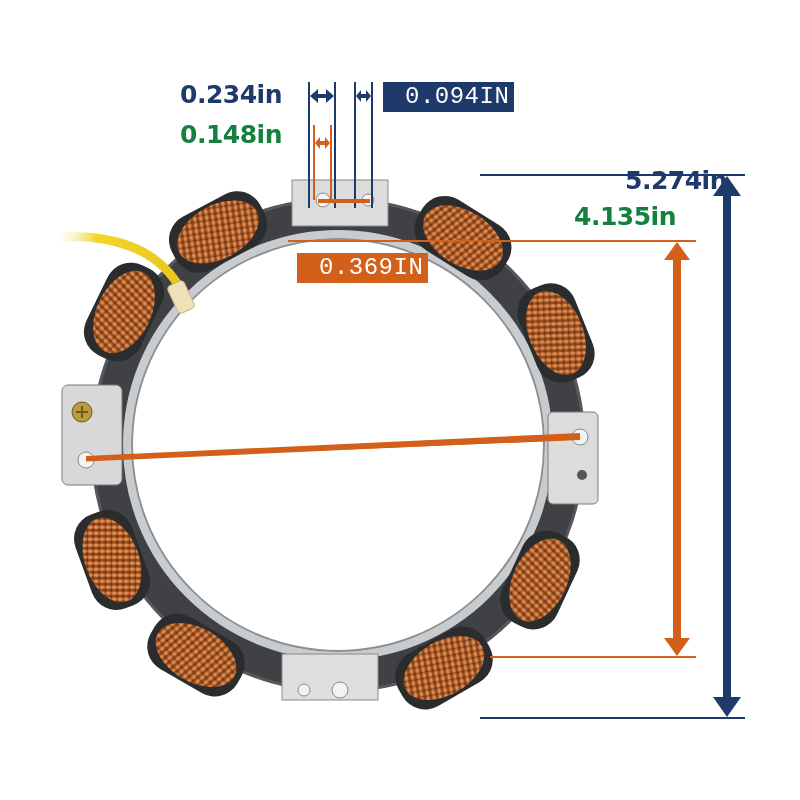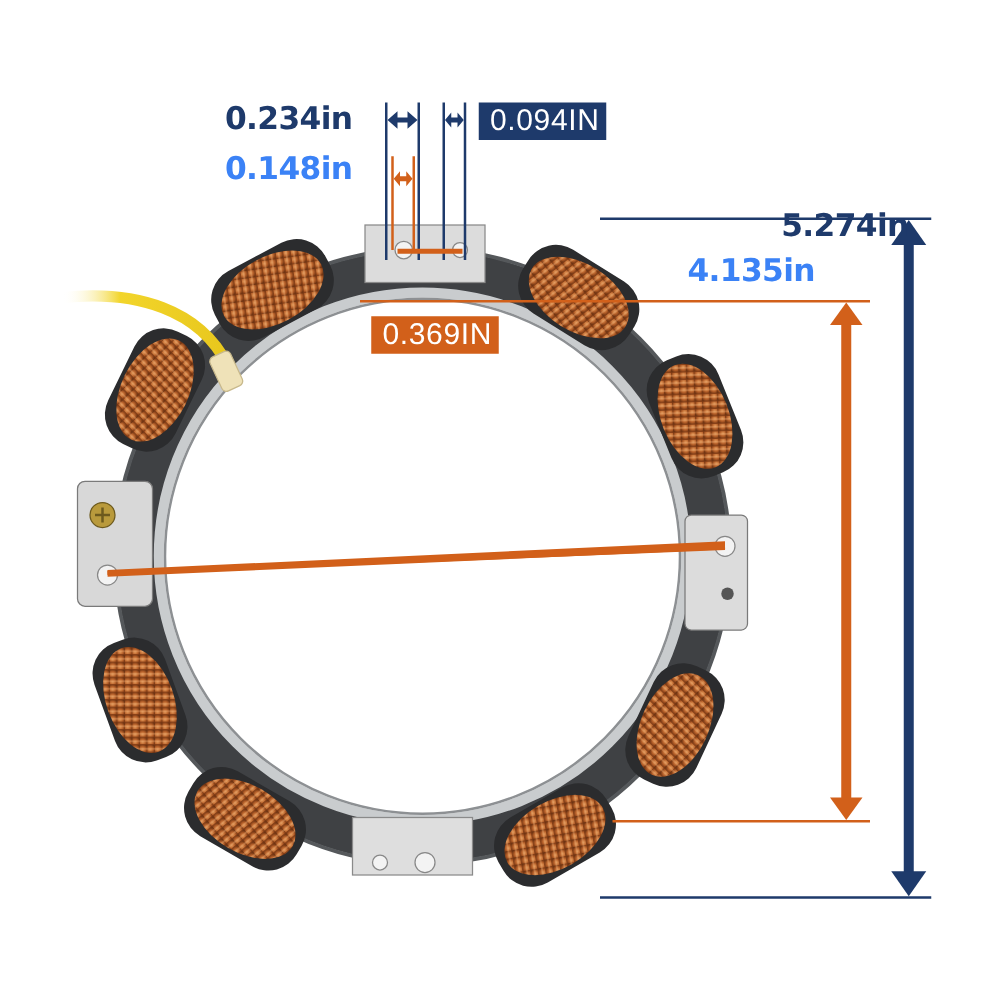--- a/index.html
+++ b/index.html
@@ -1,21 +1,21 @@
 <!DOCTYPE html>
 <html><head>
 <meta charset="utf-8">
 <style>
   html, body { margin: 0; padding: 0; background: #ffffff; }
   body { width: 800px; height: 800px; position: relative; overflow: hidden; font-family: "DejaVu Sans", sans-serif; }
   #stage { position: absolute; left: 0; top: 0; width: 735px; height: 800px; }
   .lbl { position: absolute; font-weight: bold; font-size: 25px; line-height: 1; letter-spacing: -0.5px; }
   .lbl.navy { color: #1e3a6b; }
-  .lbl.orange { color: #3b82f6; }
-  .tag { position: absolute; color: #ffffff; font-family: Liberation Sans, sans-serif; font-size: 24px; line-height: 1; padding: 3px 5px 3px 9px; letter-spacing: 0.5px; }
+  .lbl.orange { color: #15803d; }
+  .tag { position: absolute; color: #ffffff; font-family: Liberation Mono, monospace; font-size: 24px; line-height: 1; padding: 3px 5px 3px 22px; letter-spacing: 0.5px; }
   .tag.navy { background: #1e3a6b; }
   .tag.orange { background: #d2601a; }
 </style>
 </head>
 <body>
 
 <div id="stage">
   <svg width="800" height="800" viewBox="0 0 800 800">
     <defs>
       <radialGradient id="copperG" cx="40%" cy="35%" r="70%">
@@ -134,15 +134,15 @@
 
     <polygon points="86,460 86,456 580,433 580,440" fill="#d2601a"></polygon>
     <line x1="86" y1="459" x2="580" y2="437" stroke="#d2601a" stroke-width="5"></line>
   </svg>
 
   
   <div class="lbl navy" style="left:180px; top:82px;">0.234in</div>
   <div class="lbl orange" style="left:180px; top:122px;">0.148in</div>
   <div class="tag navy" style="left:383px; top:82px;">0.094IN</div>
   <div class="lbl navy" style="left:625px; top:146px;margin-top:22px;">5.274in</div>
-  <div class="lbl orange" style="left:550px; top:204px;">4.135in</div>
+  <div class="lbl orange" style="left:574px; top:204px;">4.135in</div>
   <div class="tag orange" style="left:297px; top:253px;">0.369IN</div>
 </div>
 
 </body></html>

